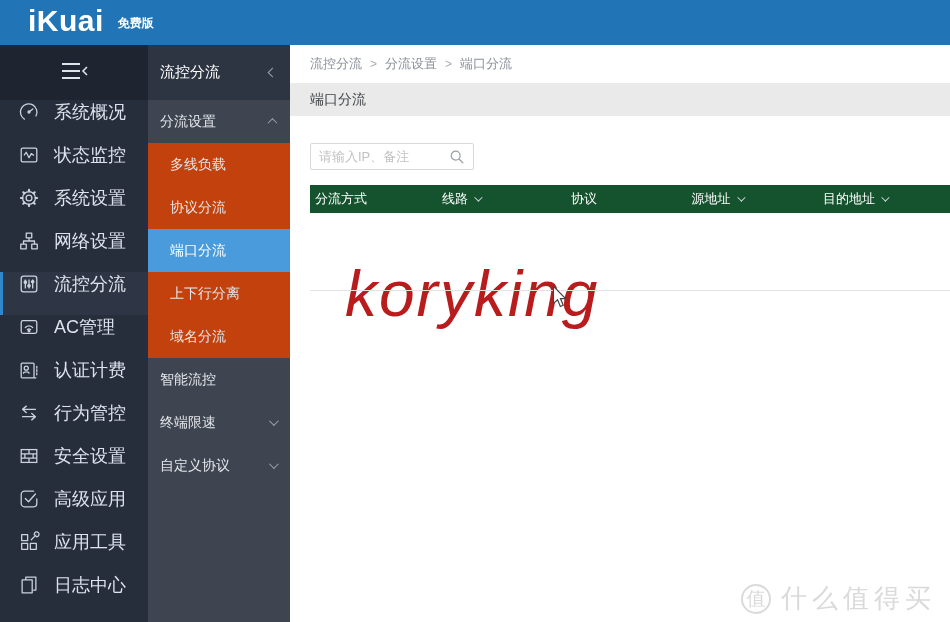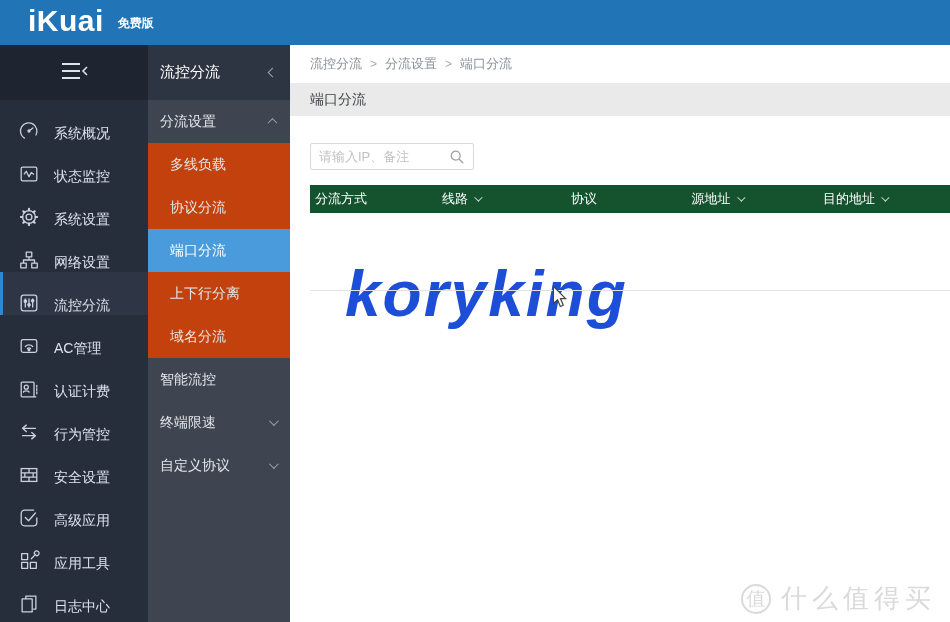--- a/index.html
+++ b/index.html
@@ -13,21 +13,21 @@
   .ver-block { margin-left:14px; color:#fff; }
   .edition { font-size:12px; font-weight:700; line-height:14px; }
   .build { font-size:12px; line-height:15px; }
 
   
   .body { flex:1; display:flex; min-height:0; }
 
   
   .nav-primary { width:148px; background:#262d3b; flex:none; display:flex; flex-direction:column; }
   .toggle-row { height:55px; background:#1e2430; display:flex; align-items:center; justify-content:center; cursor:pointer; color:#dfe3ea; }
-  .p-item { height:43px; display:flex; align-items:flex-end; padding-left:14px; gap:13px; color:#dde3ec; font-size:14px; border-left:3px solid transparent; cursor:pointer; }
+  .p-item { height:43px; display:flex; align-items:flex-start; padding-left:14px; gap:13px; color:#dde3ec; font-size:18px; border-left:3px solid transparent; cursor:pointer; }
   .p-item .ico { width:24px; height:24px; display:flex; align-items:center; justify-content:center; color:#ccd3df; flex:none; }
   .p-item.active { background:#2e3646; border-left-color:#3089cd; }
   .p-item svg { display:block; }
 
   
   .nav-secondary { width:142px; background:#3e4450; flex:none; display:flex; flex-direction:column; color:#e3e6ea; }
   .s-header { height:55px; background:#2e3542; display:flex; align-items:center; justify-content:space-between; padding:0 14px 0 12px; font-size:15px; color:#fff; flex:none; }
   .s-item { height:43px; display:flex; align-items:center; justify-content:space-between; padding:0 14px 0 12px; font-size:14px; cursor:pointer; flex:none; }
   .s-group-block { background:#c2410c; }
   .s-child { padding-left:22px; }
@@ -53,21 +53,21 @@
   .search-box input::placeholder { color:#c2c2c2; }
   .search-ico { flex:none; margin-left:4px; cursor:pointer; display:flex; }
 
   .table-header { margin-top:15px; height:28px; background:#14532d; display:flex; align-items:center; color:#fff; font-size:13px; }
   .th { display:flex; align-items:center; justify-content:center; gap:6px; }
   .th .chev { width:6px; height:6px; }
   .th0 { width:88px; justify-content:flex-start; padding-left:5px; }
   .th1 { width:126px; } .th2 { width:120px; } .th3 { width:146px; } .th4 { width:130px; }
   .empty-row { height:78px; border-bottom:1px solid #e2e2e2; }
 
-  .wm-kory { position:absolute; left:55px; top:212px; font-size:64px; font-style:italic; color:#1d4ed8; letter-spacing:2px; z-index:0; pointer-events:none; font-weight:700; }
+  .wm-kory { position:absolute; left:55px; top:212px; font-size:64px; font-style:italic; color:#b91c1c; letter-spacing:2px; z-index:0; pointer-events:none; font-weight:400; }
   .cursor { position:absolute; left:262px; top:240px; z-index:5; pointer-events:none; }
   .wm-smzdm { position:absolute; right:14px; bottom:6px; display:flex; align-items:center; gap:10px; color:#dadada; z-index:2; pointer-events:none; }
   .wm-badge { width:30px; height:30px; border:2px solid #dadada; border-radius:50%; display:flex; align-items:center; justify-content:center; font-size:19px; flex:none; }
   .wm-text { font-size:26px; letter-spacing:5px; }
 </style>
 </head>
 <body>
 
 <div class="app">
 

